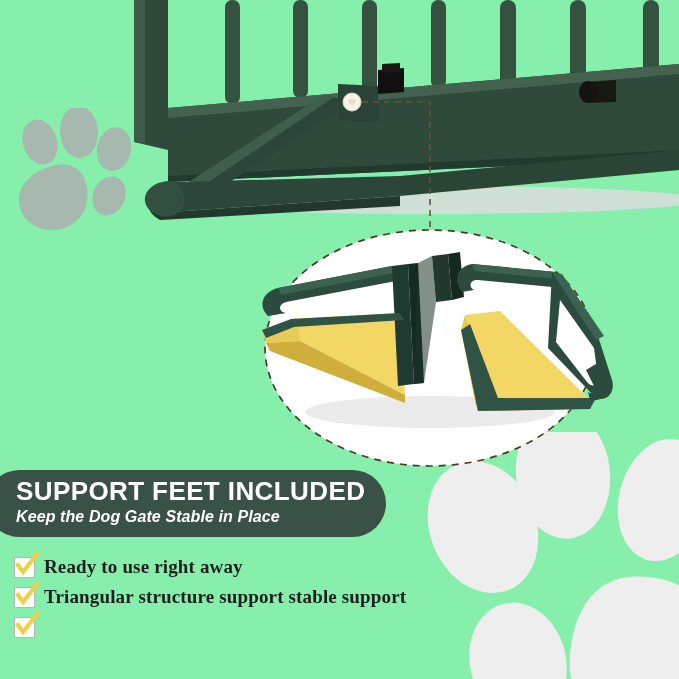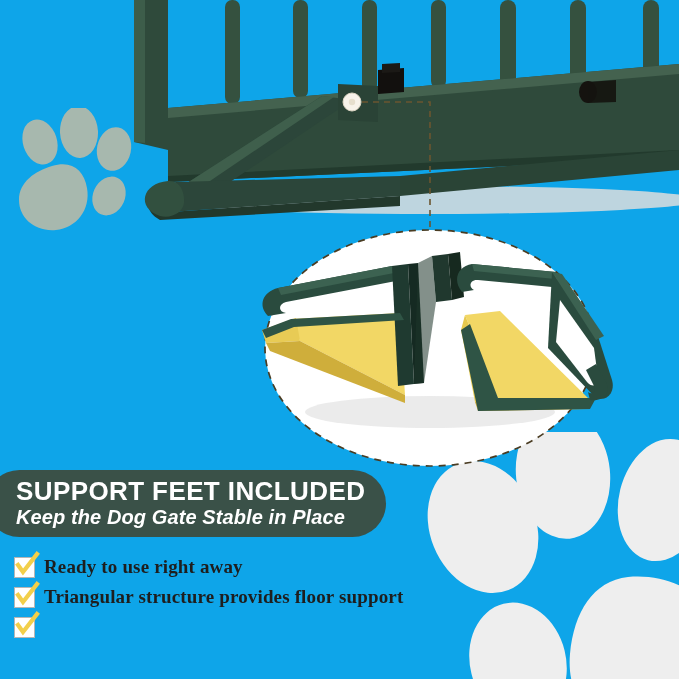--- a/index.html
+++ b/index.html
@@ -5,21 +5,21 @@
 <style>
   html, body {
     margin: 0;
     padding: 0;
     background: #ffffff;
   }
   #page {
     position: relative;
     width: 679px;
     height: 679px;
-    background: #0ea5e9;
+    background: #86efac;
     overflow: hidden;
     font-family: "Liberation Sans", sans-serif;
   }
   .layer { position: absolute; }
 
   
   #paw-gray-bottom-right { left: 398px; top: 432px; width: 300px; height: 270px; }
   #paw-sage-top-left     { left: 8px;   top: 108px; width: 150px; height: 125px; }
 
   
@@ -43,21 +43,21 @@
     color: #ffffff;
     font-size: 26px;
     font-weight: bold;
     letter-spacing: 0.4px;
     line-height: 30px;
     white-space: nowrap;
   }
   #headline-subtitle {
     display: block;
     color: #ffffff;
-    font-size: 20px;
+    font-size: 16px;
     font-weight: bold;
     font-style: italic;
     line-height: 20px;
     letter-spacing: 0.1px;
     white-space: nowrap;
     margin-top: 1px;
   }
 
   
   #feature-list {
@@ -253,21 +253,21 @@
       </span>
       <span class="feature-text">Ready to use right away</span>
     </div>
 
     <div class="feature-row">
       <span class="checkbox-mark">
         <svg viewBox="0 0 26 26">
           <path d="M4 13 L9 20 L23 2" fill="none" stroke="#f2cf4a" stroke-width="4.2" stroke-linecap="square" stroke-linejoin="miter"></path>
         </svg>
       </span>
-      <span class="feature-text">Triangular structure provides floor support</span>
+      <span class="feature-text">Triangular structure support stable support</span>
     </div>
 
     <div class="feature-row">
       <span class="checkbox-mark">
         <svg viewBox="0 0 26 26">
           <path d="M4 13 L9 20 L23 2" fill="none" stroke="#f2cf4a" stroke-width="4.2" stroke-linecap="square" stroke-linejoin="miter"></path>
         </svg>
       </span>
     </div>
 

